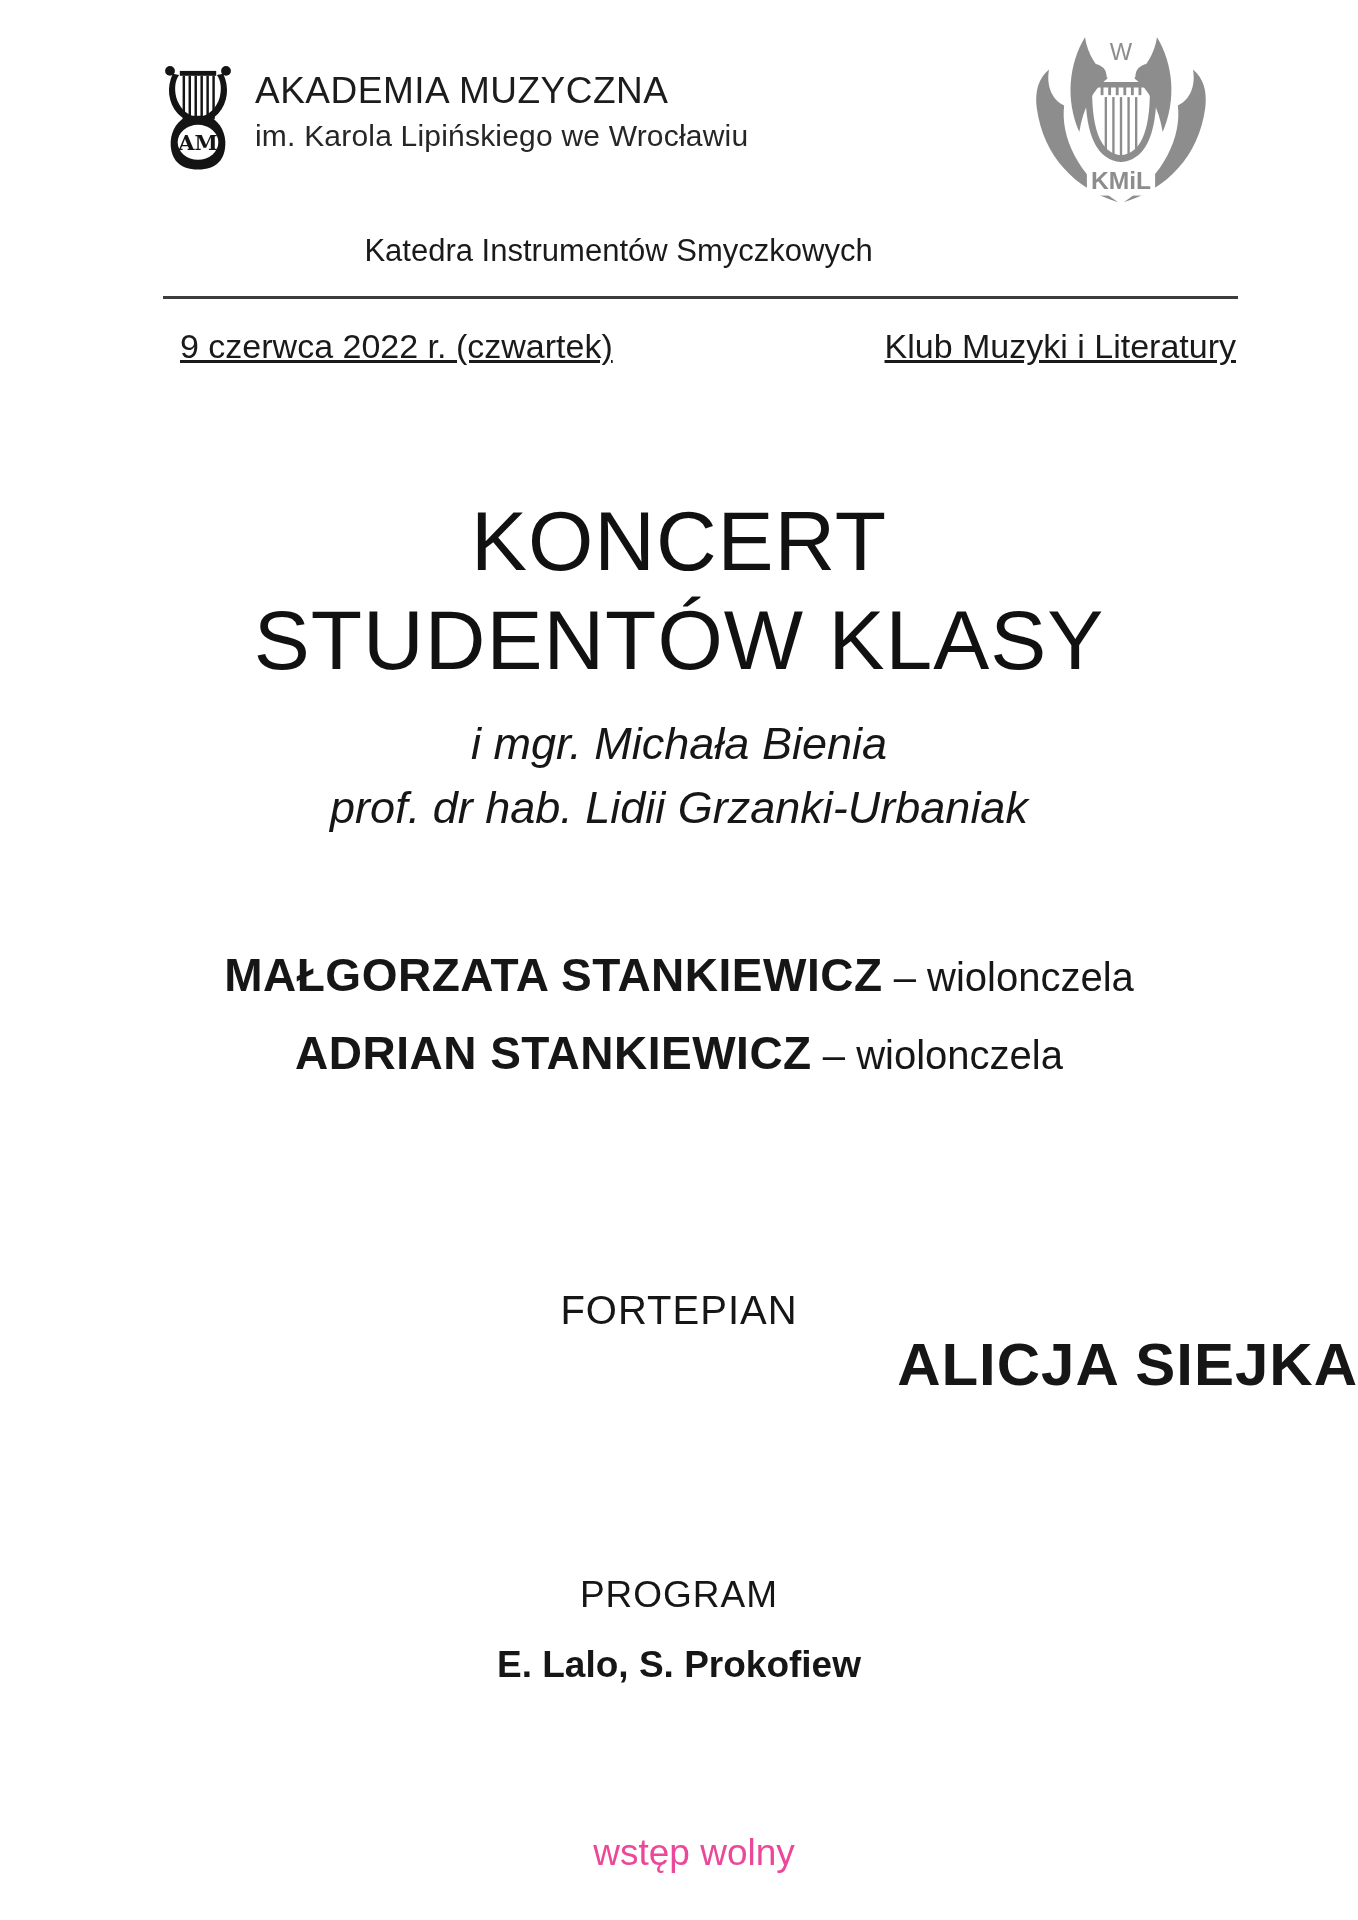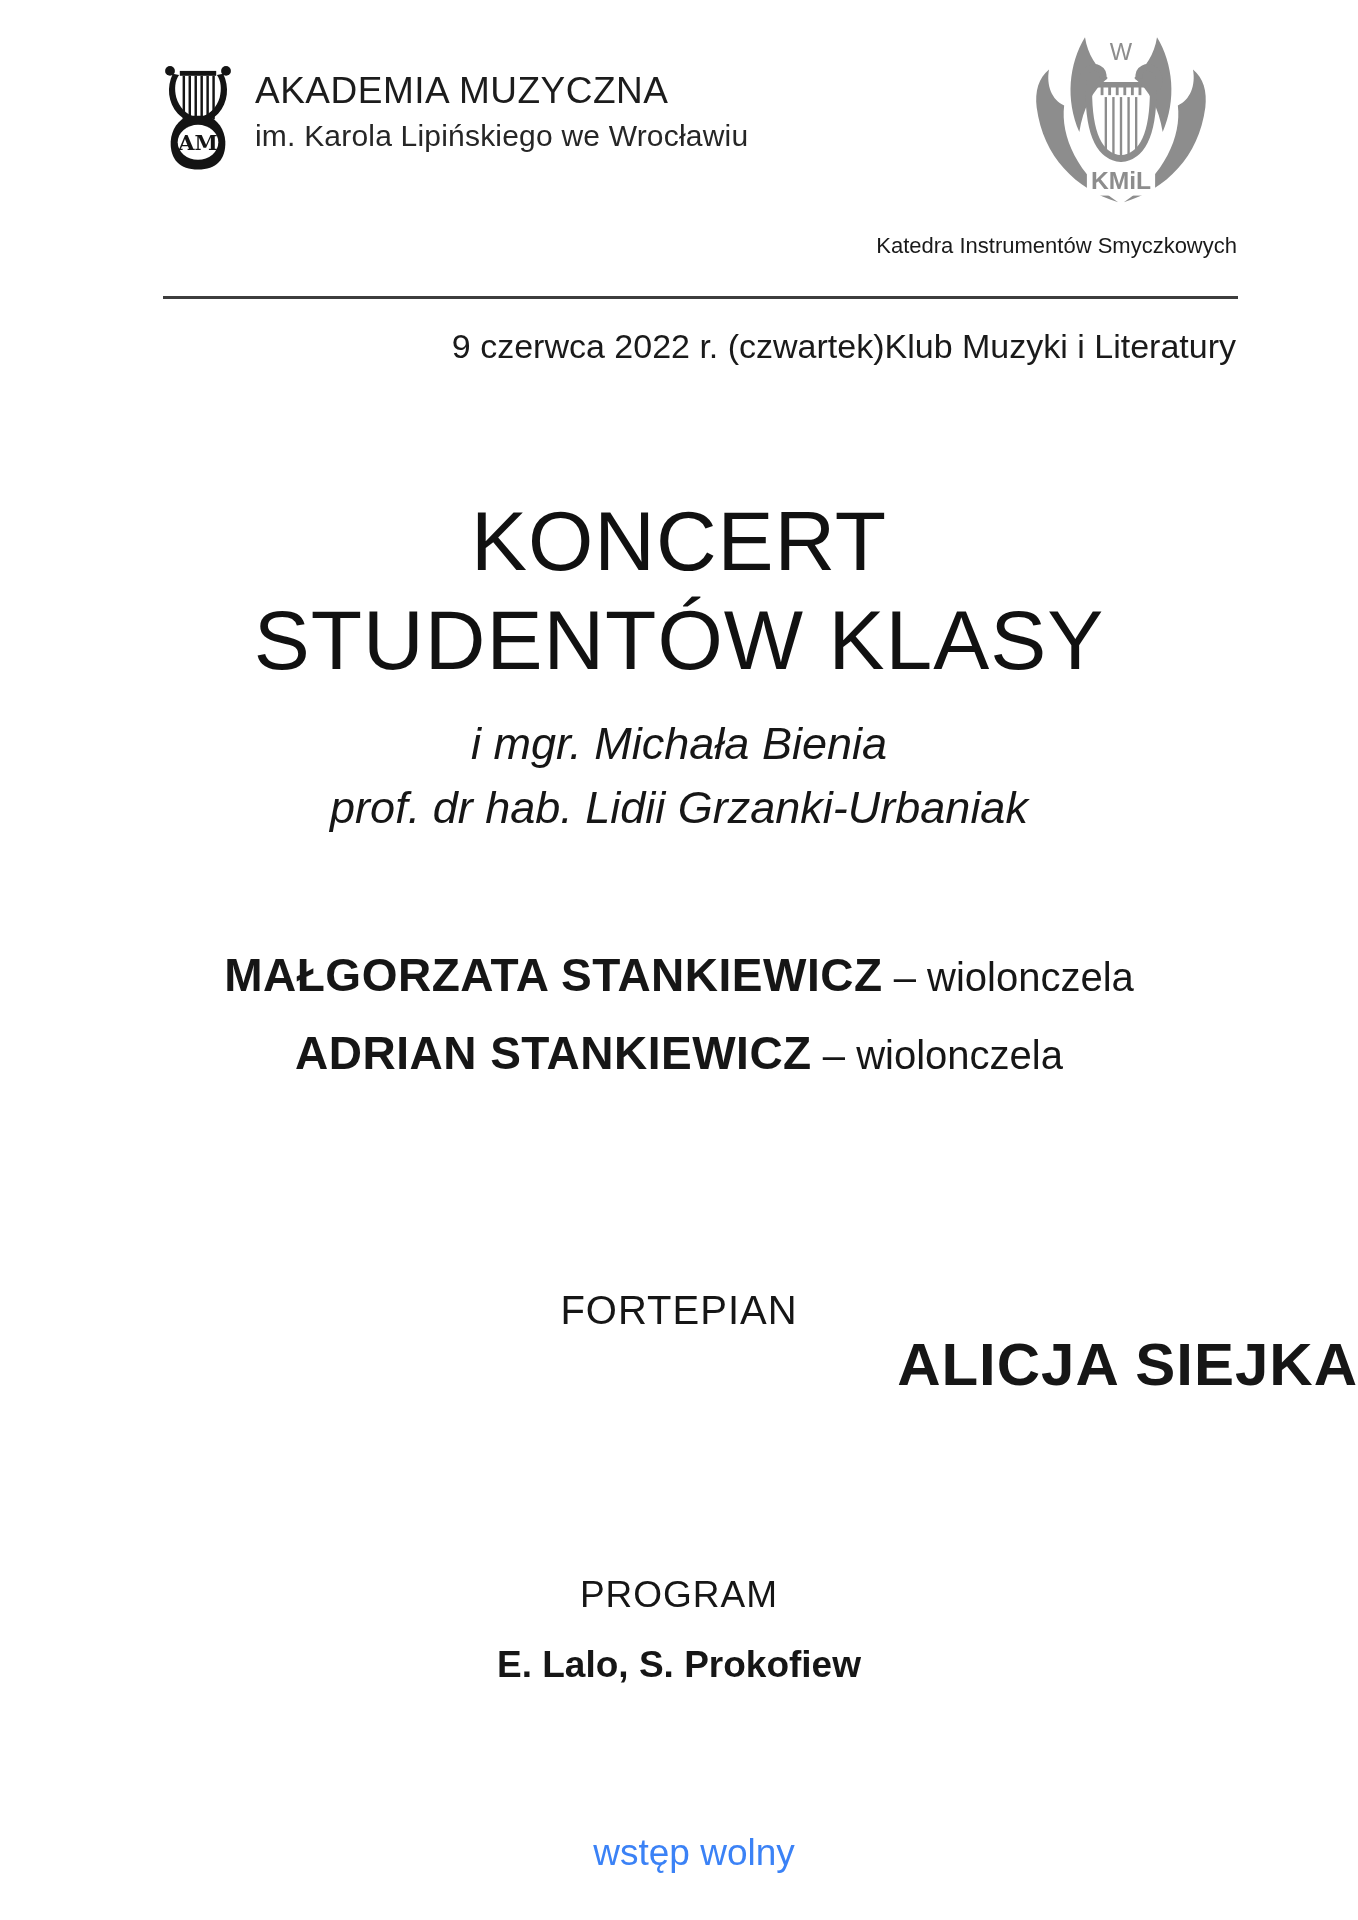--- a/index.html
+++ b/index.html
@@ -22,32 +22,32 @@
     font-size: 37px; letter-spacing: 0.5px; color: #1c1c1c;
     font-weight: 500;
   }
   .academy-sub {
     font-size: 30px; color: #262626; margin-top: 7px; letter-spacing: 0.2px;
   }
   .kmil-logo { position: absolute; left: 1026px; top: 26px; }
 
   .department {
     position: absolute; top: 233px; left: 0; right: 121px;
-    text-align: right; font-size: 22px; color: #1a1a1a;
+    text-align: center; font-size: 31px; color: #1a1a1a;
   }
   .rule {
     position: absolute; top: 296px; left: 163px; width: 1075px;
     border-top: 3px solid #3d3d3d; height: 0;
   }
 
   .info {
     position: absolute; top: 316px; left: 180px; right: 122px;
     font-size: 34px; color: #1a1a1a;
   }
-  .info-row { display: flex; justify-content: flex-end; height: 61px; align-items: center; }
+  .info-row { display: flex; justify-content: space-between; height: 61px; align-items: center; text-decoration: underline; }
 
   
   .title {
     position: absolute; top: 492px; left: 0; right: 0;
     text-align: center; font-size: 84px; line-height: 99px;
     color: #111; letter-spacing: 1px; font-weight: 400;
   }
   .subtitle {
     position: absolute; top: 712px; left: 0; right: 0;
     text-align: center; font-style: italic; font-size: 45px;
@@ -72,21 +72,21 @@
     position: absolute; top: 1574px; left: 0; right: 0;
     text-align: center; font-size: 37px; letter-spacing: 1px;
   }
   .program-composers {
     position: absolute; top: 1644px; left: 0; right: 0;
     text-align: center; font-size: 37px; font-weight: bold;
   }
 
   .admission {
     position: absolute; top: 1832px; left: 0; right: 12px;
-    text-align: center; font-size: 37px; color: #3b82f6; margin-left: 42px;
+    text-align: center; font-size: 37px; color: #ec4899; margin-left: 42px;
   }
 </style>
 </head>
 <body>
 
 <div class="page">
 
   <div class="academy-logo">
     <svg width="70" height="114" viewBox="0 0 100 160">
       <g fill="#141414">

